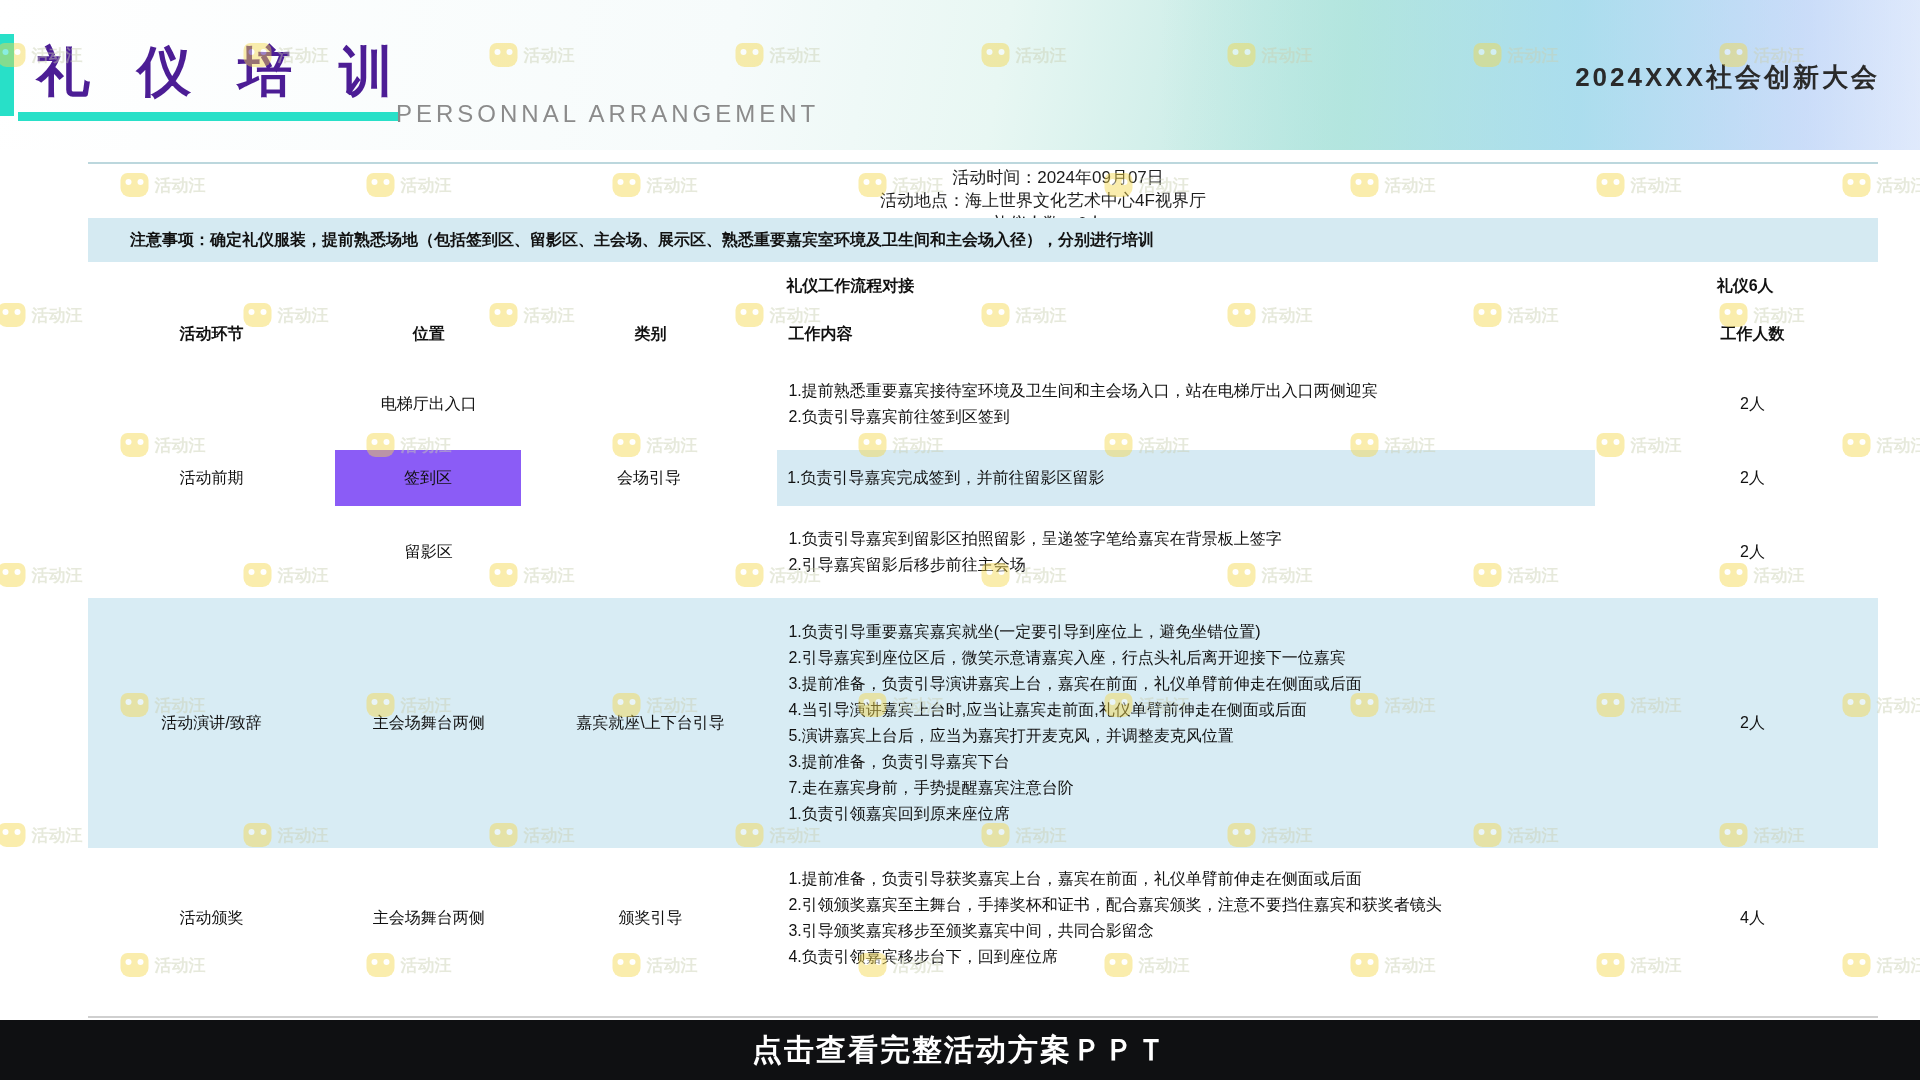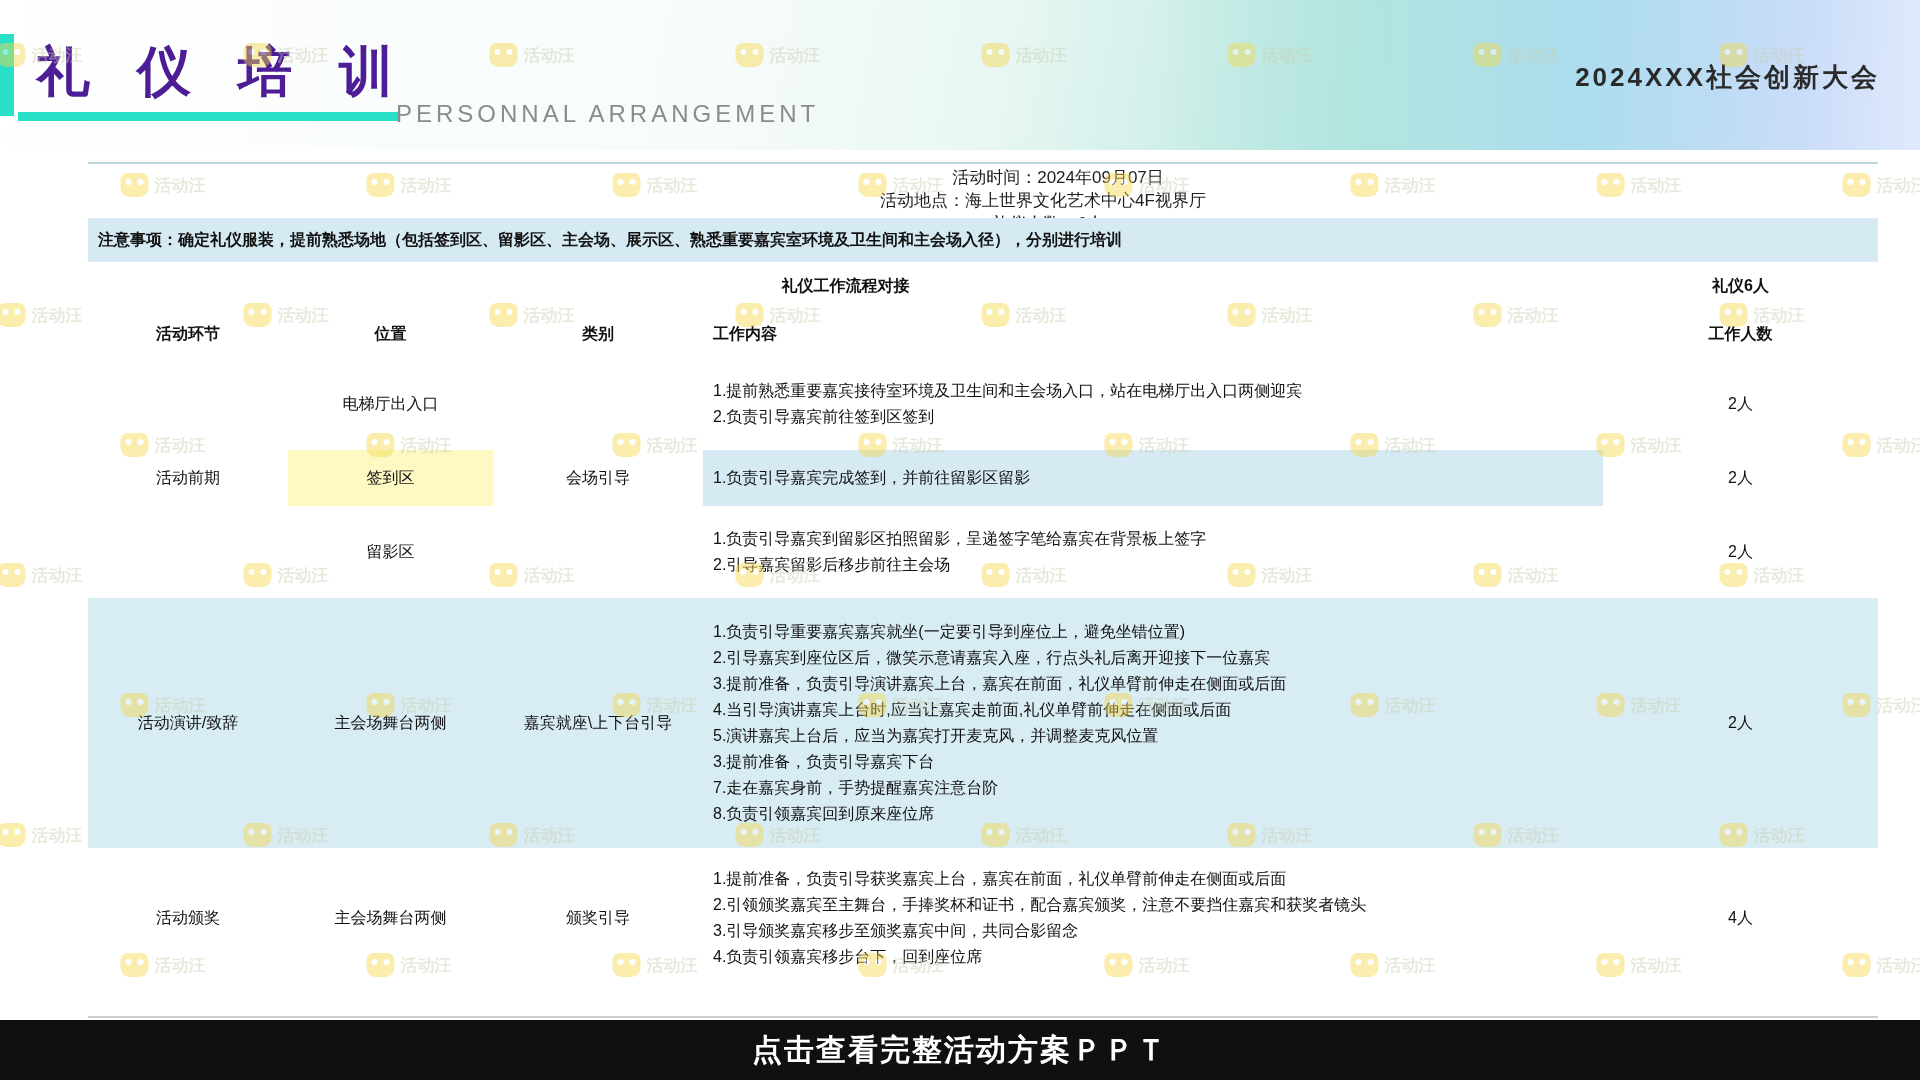--- a/index.html
+++ b/index.html
@@ -146,20 +146,21 @@
     box-sizing: border-box;
   }
   .cell {
     box-sizing: border-box;
     padding: 8px 10px;
     display: flex;
     align-items: center;
     justify-content: center;
     text-align: center;
     line-height: 26px;
+    margin-left: 32px;
   }
   .cell.left {
     justify-content: flex-start;
     text-align: left;
   }
   .c-stage   { width: 200px; }
   .c-pos     { width: 205px; }
   .c-type    { width: 210px; }
   .c-content { width: 900px; }
   .c-count   { width: 275px; }
@@ -205,21 +206,21 @@
 
   .content-lines {
     display: block;
     text-align: left;
     width: 100%;
   }
   .content-lines span { display: block; }
 
   
   .pill {
-    background: #fef9c3;
+    background: #8b5cf6;
     width: 100%;
     height: 100%;
     display: flex;
     align-items: center;
     justify-content: center;
   }
 
   
   .bottom-fade {
     position: absolute;
@@ -389,21 +390,21 @@
       <div class="cell c-type">嘉宾就座\上下台引导</div>
       <div class="cell c-content left">
         <span class="content-lines">
           <span>1.负责引导重要嘉宾嘉宾就坐(一定要引导到座位上，避免坐错位置)</span>
           <span>2.引导嘉宾到座位区后，微笑示意请嘉宾入座，行点头礼后离开迎接下一位嘉宾</span>
           <span>3.提前准备，负责引导演讲嘉宾上台，嘉宾在前面，礼仪单臂前伸走在侧面或后面</span>
           <span>4.当引导演讲嘉宾上台时,应当让嘉宾走前面,礼仪单臂前伸走在侧面或后面</span>
           <span>5.演讲嘉宾上台后，应当为嘉宾打开麦克风，并调整麦克风位置</span>
           <span>3.提前准备，负责引导嘉宾下台</span>
           <span>7.走在嘉宾身前，手势提醒嘉宾注意台阶</span>
-          <span>8.负责引领嘉宾回到原来座位席</span>
+          <span>1.负责引领嘉宾回到原来座位席</span>
         </span>
       </div>
       <div class="cell c-count">2人</div>
     </div>
 
     <div class="trow body-row" style="height:140px;">
       <div class="cell c-stage">活动颁奖</div>
       <div class="cell c-pos">主会场舞台两侧</div>
       <div class="cell c-type">颁奖引导</div>
       <div class="cell c-content left">

